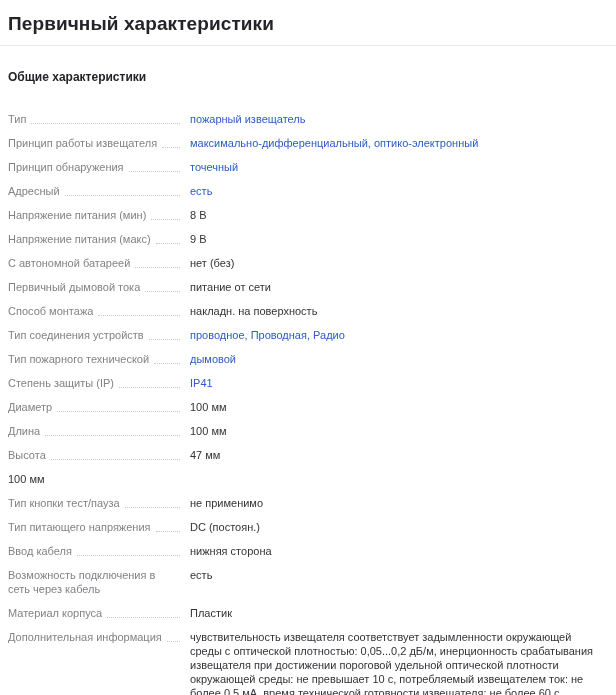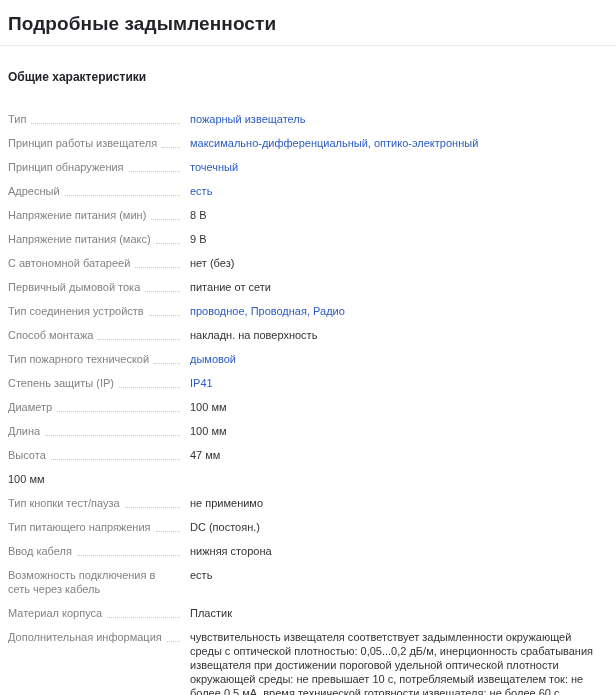--- a/index.html
+++ b/index.html
@@ -77,21 +77,21 @@
   }
   .value.link {
     color: #2b5bc4;
     cursor: pointer;
   }
 </style>
 </head>
 <body>
 
 <div class="page">
-  <h1 class="page-title">Подробные задымленности</h1>
+  <h1 class="page-title">Первичный характеристики</h1>
   <hr class="divider">
   <section>
     <h2 class="section-title">Общие характеристики</h2>
     <div class="rows" id="rows">
   <div class="row">
     <div class="label-col">
       <span class="label">Тип</span>
       <span class="dots"></span>
     </div>
     <div class="value link">пожарный извещатель</div>
@@ -148,32 +148,32 @@
   <div class="row">
     <div class="label-col">
       <span class="label">Первичный дымовой тока</span>
       <span class="dots"></span>
     </div>
     <div class="value">питание от сети</div>
   </div>
 
   <div class="row">
     <div class="label-col">
+      <span class="label">Способ монтажа</span>
+      <span class="dots"></span>
+    </div>
+    <div class="value">накладн. на поверхность</div>
+  </div>
+
+  <div class="row">
+    <div class="label-col">
       <span class="label">Тип соединения устройств</span>
       <span class="dots"></span>
     </div>
     <div class="value link">проводное, Проводная, Радио</div>
-  </div>
-
-  <div class="row">
-    <div class="label-col">
-      <span class="label">Способ монтажа</span>
-      <span class="dots"></span>
-    </div>
-    <div class="value">накладн. на поверхность</div>
   </div>
 
   <div class="row">
     <div class="label-col">
       <span class="label">Тип пожарного технической</span>
       <span class="dots"></span>
     </div>
     <div class="value link">дымовой</div>
   </div>
 

